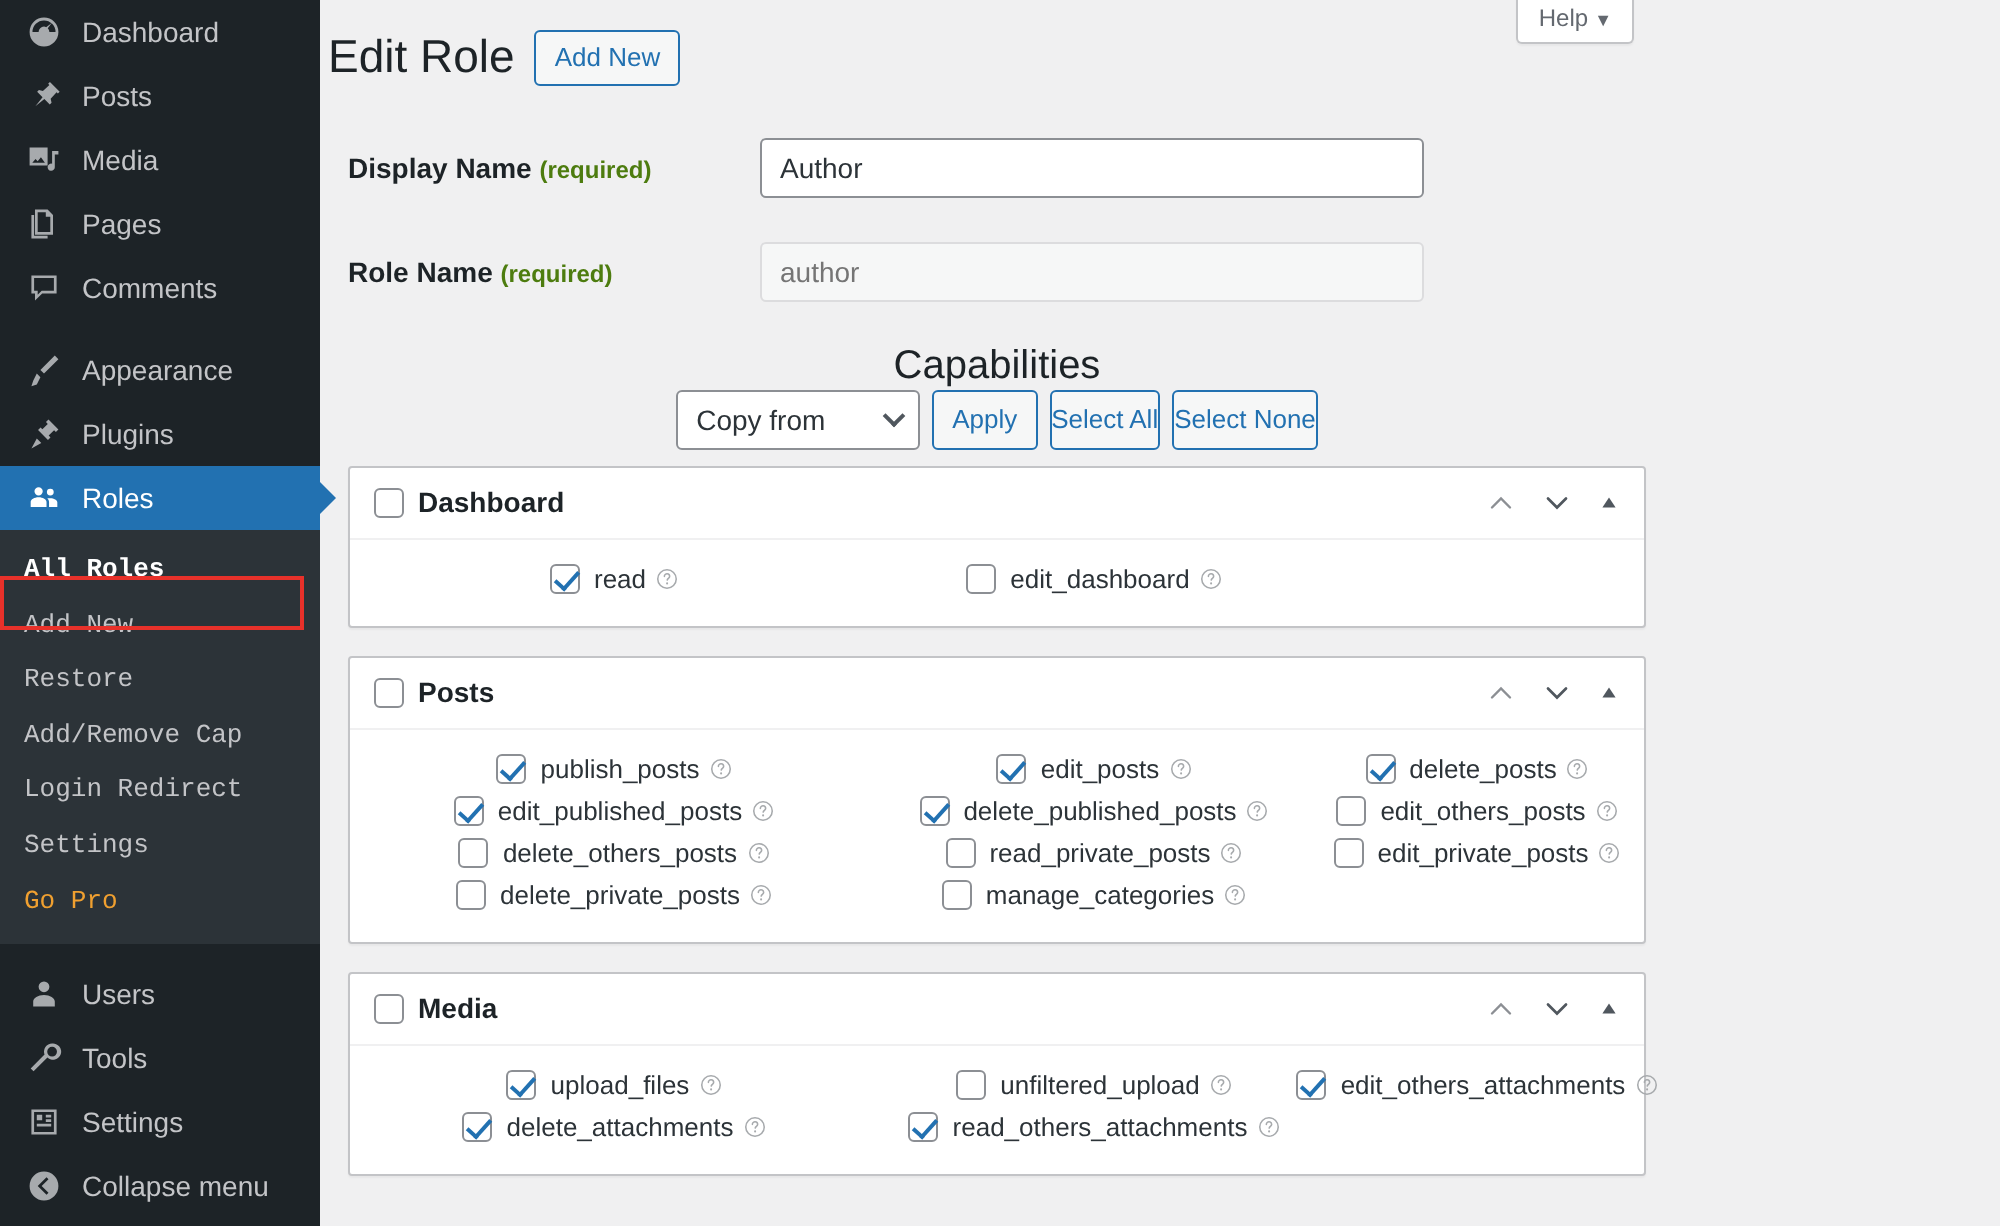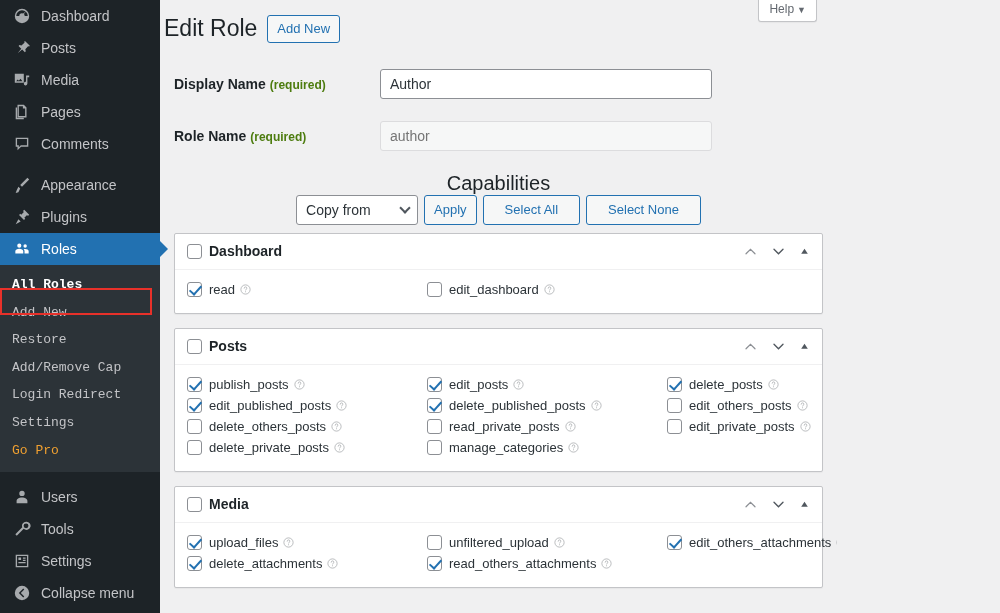--- a/index.html
+++ b/index.html
@@ -117,21 +117,21 @@
     padding: 0 28px 0 9px; cursor: pointer;
     font-family: "Liberation Sans", sans-serif;
   }
   .sel-caret {
     position: absolute; right: 9px; top: 11px;
     width: 8px; height: 8px; pointer-events: none;
     border-right: 2px solid #50575e; border-bottom: 2px solid #50575e;
     transform: rotate(45deg); margin-top: -2px;
   }
   .btn-sec {
-    height: 30px; padding: 0 21px;
+    height: 30px; padding: 0 0;
     border: 1px solid #2271b1; border-radius: 3px;
     background: #f6f7f7; color: #2271b1;
     font-size: 13px; cursor: pointer;
     font-family: "Liberation Sans", sans-serif;
   }
   .btn-apply { padding: 0 9px; }
 
   
   .panels { padding: 0 14px; }
   .panel {
@@ -154,21 +154,21 @@
 
   .panel-body {
     display: flex; padding: 10px 12px 12px 12px;
   }
   .cap-col { flex: 1; min-width: 0; }
   .cap-col:nth-child(1) { flex: 0 0 240px; }
   .cap-col:nth-child(2) { flex: 0 0 240px; }
   .cap-item {
     display: flex; align-items: center;
     height: 20px; margin-bottom: 1px;
-    font-size: 13px; color: #2c3338; white-space: nowrap;
+    font-size: 13px; color: #2c3338; white-space: nowrap; justify-content: center;
   }
   .cap-name { margin-left: 7px; }
   .qm { margin-left: 5px; display: inline-flex; align-items: center; cursor: pointer; }
   .qm svg { display: block; }
 
   
   .cbx {
     width: 15px; height: 15px; min-width: 15px;
     border: 1px solid #8c8f94; border-radius: 3px;
     background: #fff; position: relative;

